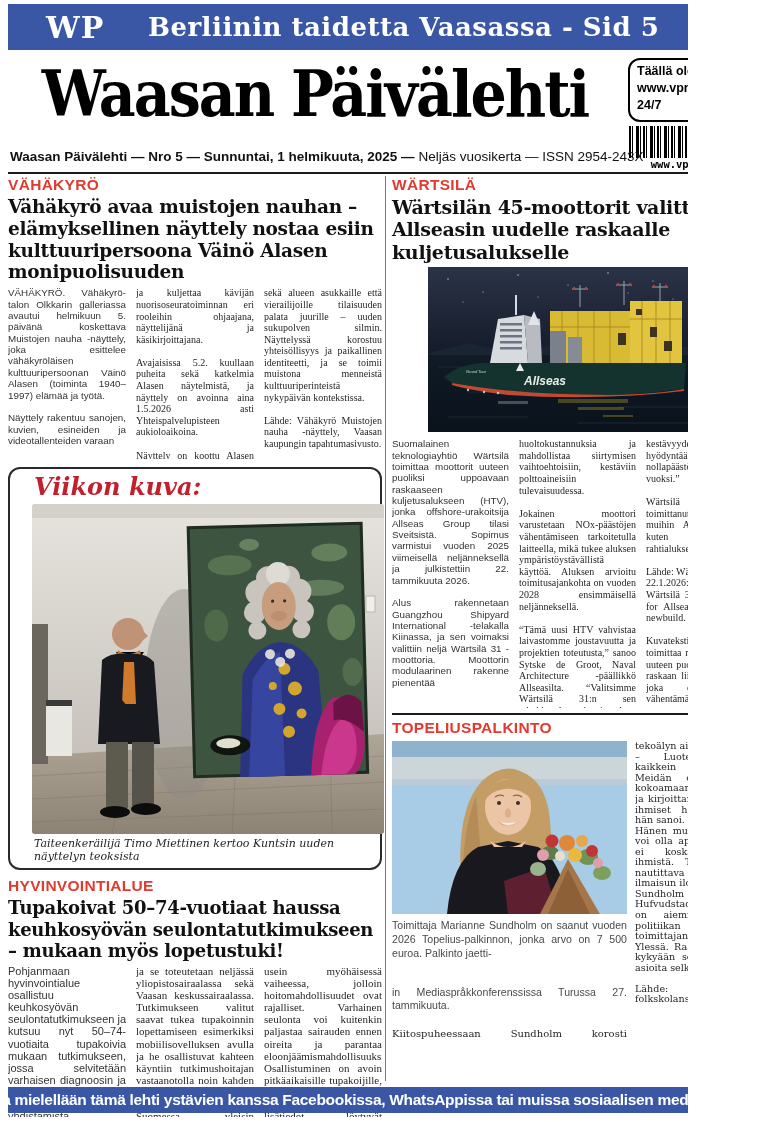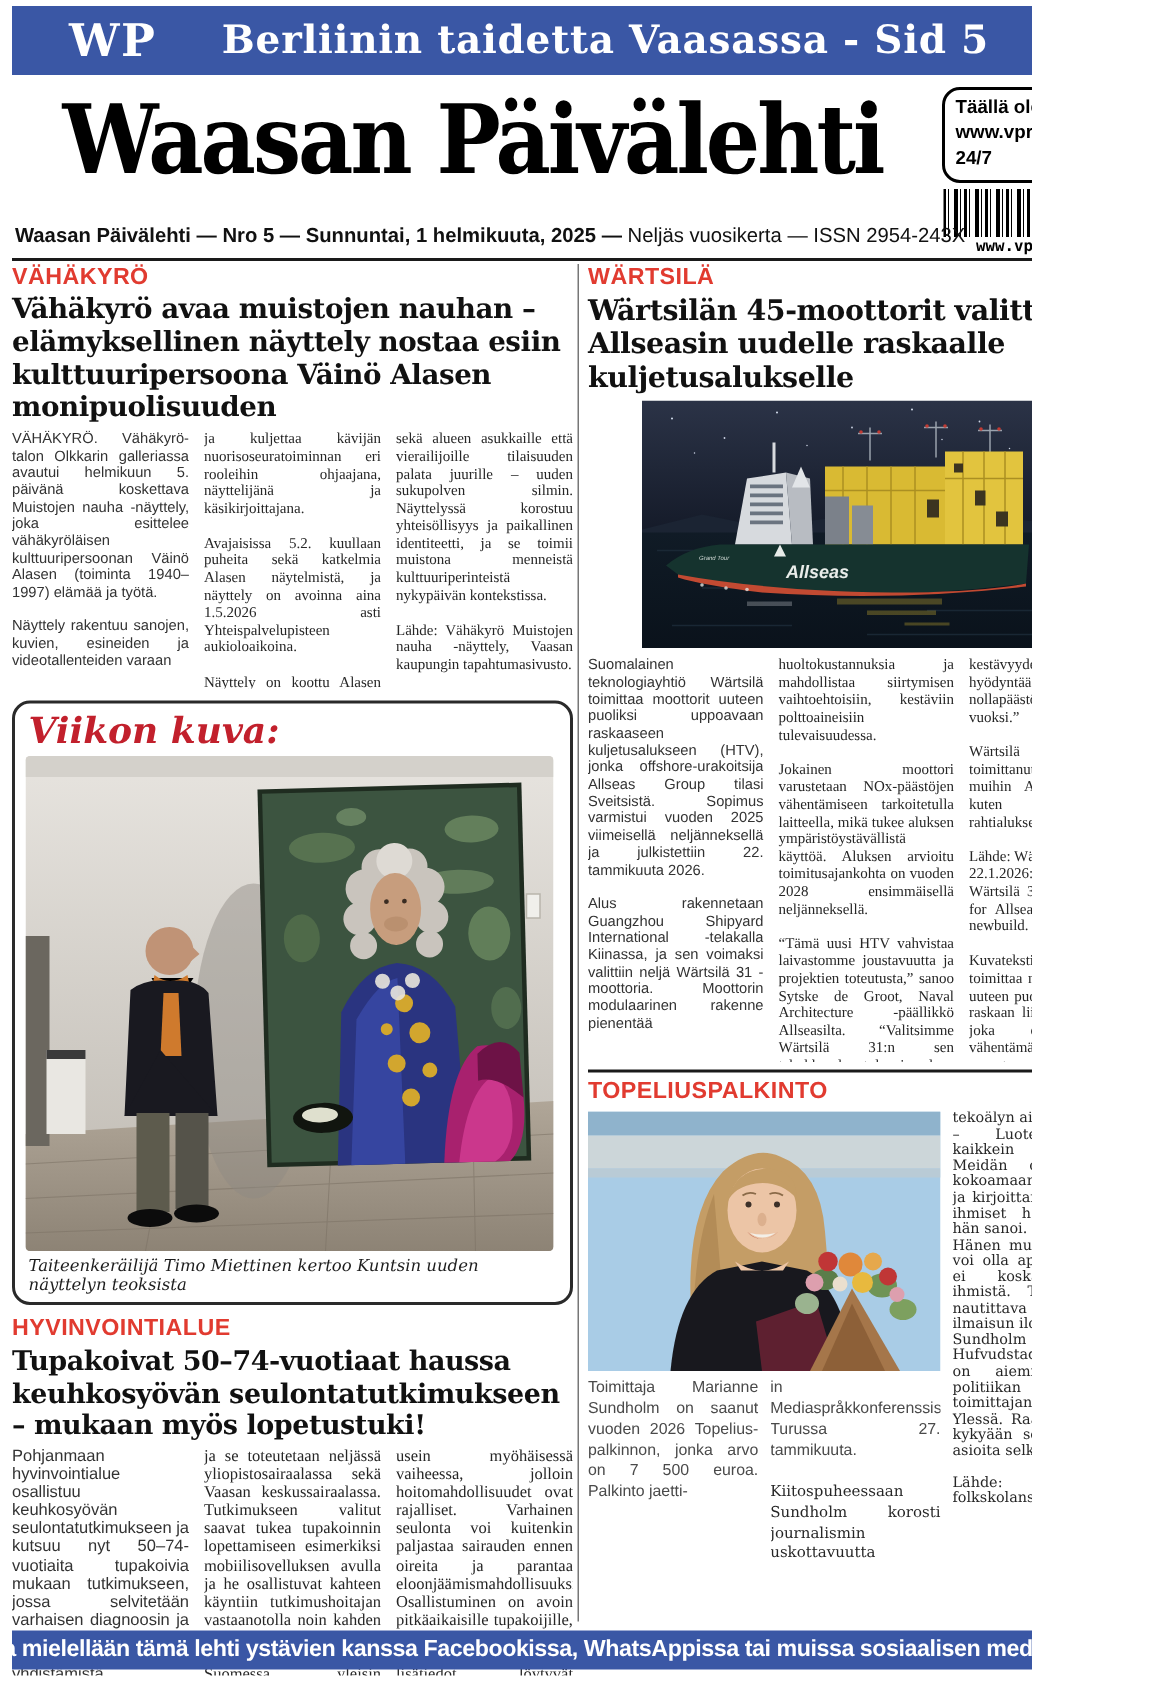--- a/index.html
+++ b/index.html
@@ -67,21 +67,21 @@
   .body-cols { display:flex; gap:10px; overflow:hidden; }
   .bcol {
     flex:1; font-size:10px; line-height:1.16; text-align:justify;
     white-space:pre-line; color:#262626; hyphens:auto; overflow:hidden;
   }
   .bcol.sans { font-family:"Liberation Sans",sans-serif; color:#333; font-size:9.8px; }
   .bcol.serif { font-family:Liberation Serif, serif; }
   
   .viikon-box {
     margin-top:8px; border:2.5px solid #2a2a2a; border-radius:12px;
-    padding:2px 7px 5px 7px; background:#fff;
+    padding:2px 7px 5px 22px; background:#fff;
   }
   .viikon-heading {
     font-family:"DejaVu Serif",serif; font-style:italic; font-weight:bold;
     font-size:24px; color:#c2202c; margin:1px 0 3px 2px;
   }
   .viikon-photo { width:352px; height:330px; display:block; border-radius:3px; }
   .viikon-caption {
     font-family:"DejaVu Serif",serif; font-style:italic; font-size:11px;
     color:#1d1d1d; margin-top:3px; margin-left:2px;
   }
@@ -90,21 +90,21 @@
   .hyv-body { height:152px; }
   .vah-body { height:172px; }
   
   .ship-figure { width:300px; height:165px; margin:3px auto 6px auto; display:block; }
   .war-body { height:270px; }
   .rule-mid { width:371px; height:2px; background:#1a1a1a; margin:5px 0 4px 0; }
   
   .top-row { display:flex; gap:8px; margin-top:4px; }
   .top-left { width:235px; }
   .award-photo { width:235px; height:173px; display:block; }
-  .photo-cols { display:flex; gap:8px; margin-top:5px; height:125px; overflow:hidden; }
+  .photo-cols { display:flex; gap:8px; margin-top:5px; height:125px; overflow:hidden;flex-direction:column; }
   .pcol {
     flex:1; font-family:"Liberation Sans",sans-serif; font-size:10.6px;
     line-height:1.3; color:#4a4a4a; text-align:justify; white-space:pre-line;
     hyphens:auto; overflow:hidden;
   }
   .pcol .serif-part { font-family:"DejaVu Serif",serif; color:#262626; font-size:10px; line-height:1.18; }
   .top-right {
     width:128px; font-family:"DejaVu Serif",serif; font-size:9.6px; line-height:1.1;
     text-align:justify; white-space:pre-line; color:#262626; hyphens:auto;
     height:305px; overflow:hidden;

